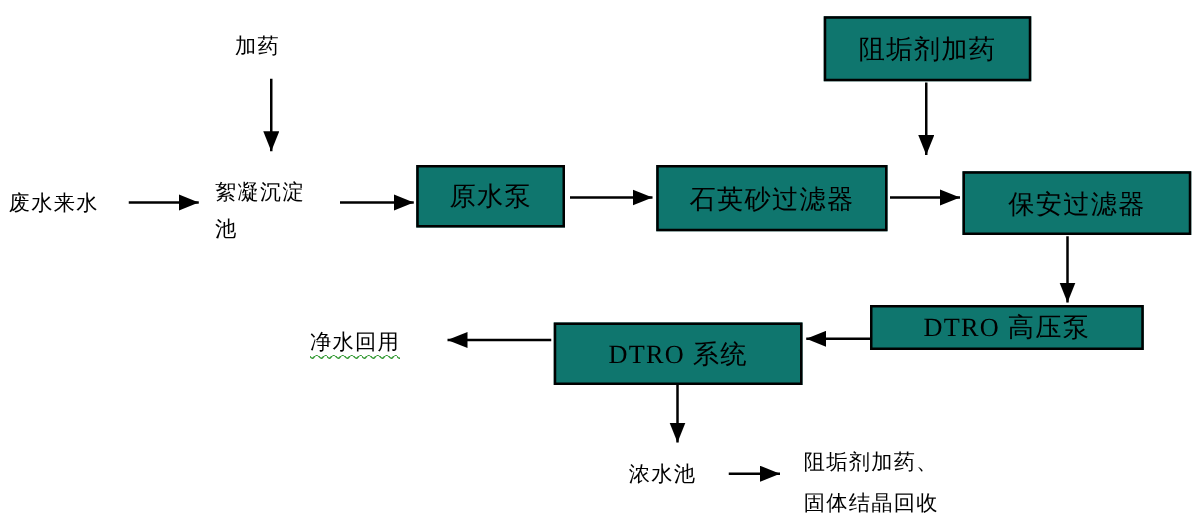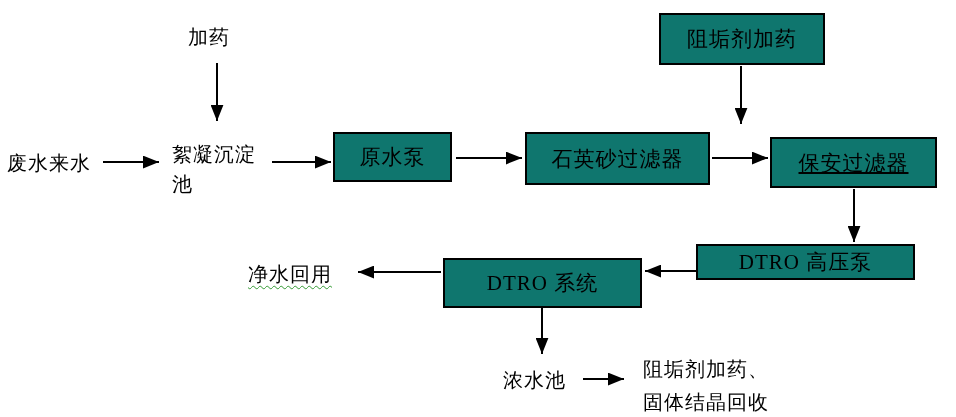--- a/index.html
+++ b/index.html
@@ -26,21 +26,21 @@
     top: 0;
     width: 956px;
     height: 417px;
   }
   .arrows line {
     stroke: var(--line);
     stroke-width: 2;
   }
   .node {
     position: absolute;
-    font-size: 20px;
+    font-size: 17px;
     letter-spacing: 1px;
     line-height: 26px;
     white-space: nowrap;
   }
   .box {
     position: absolute;
     border: 2px solid var(--line);
     background: #0f766e;
     display: flex;
     align-items: center;
@@ -102,19 +102,19 @@
     <span>阻垢剂加药、</span>
     <span>固体结晶回收</span>
   </div>
 
   <div class="box" style="left:525px; top:132px; width:185px; height:53px;">石英砂过滤器</div>
 
   <div class="box" style="left:333px; top:132px; width:119px; height:50px;">原水泵</div>
 
   <div class="box" style="left:659px; top:13px; width:166px; height:52px;">阻垢剂加药</div>
 
-  <div class="box" style="left:770px; top:137px; width:167px; height:51px;text-decoration:underline;">保安过滤器</div>
+  <div class="box" style="left:770px; top:137px; width:183px; height:51px;">保安过滤器</div>
 
   <div class="box" style="left:696px; top:244px; width:219px; height:36px;">DTRO 高压泵</div>
 
   <div class="box" style="left:443px; top:246px; width:199px; height:50px;margin-top:12px;">DTRO 系统</div>
 
 </div>
 
 </body></html>

